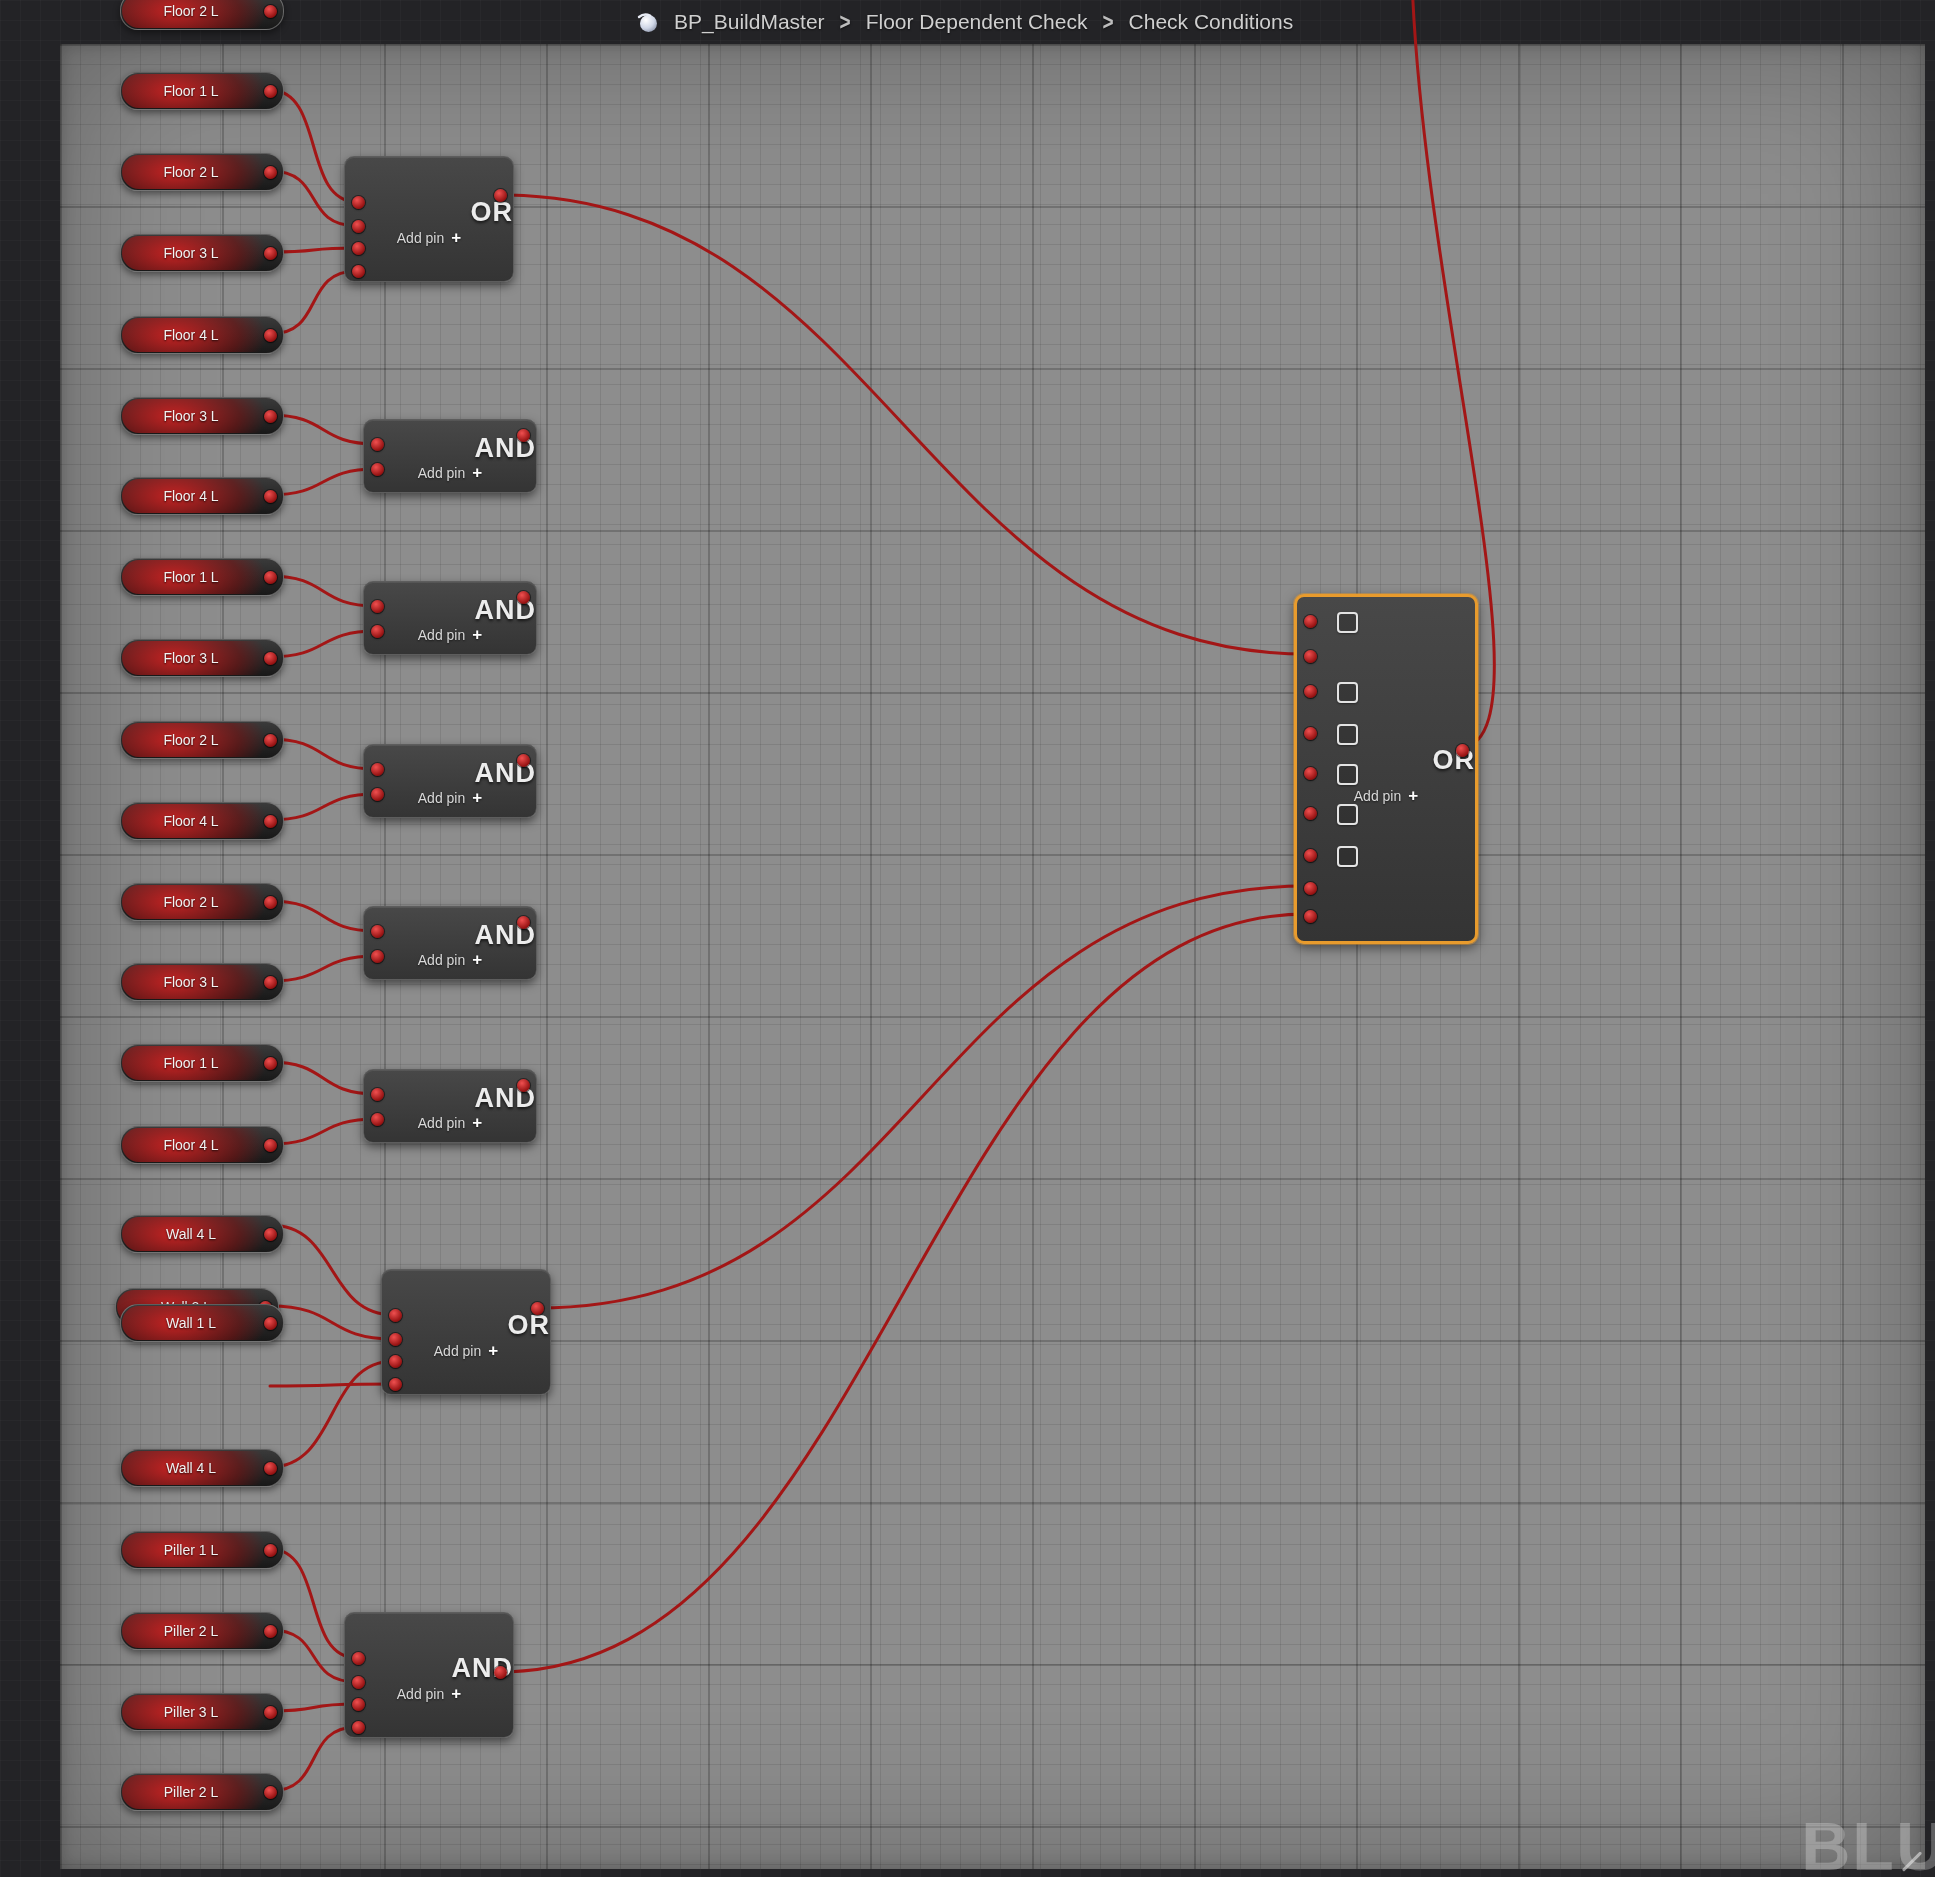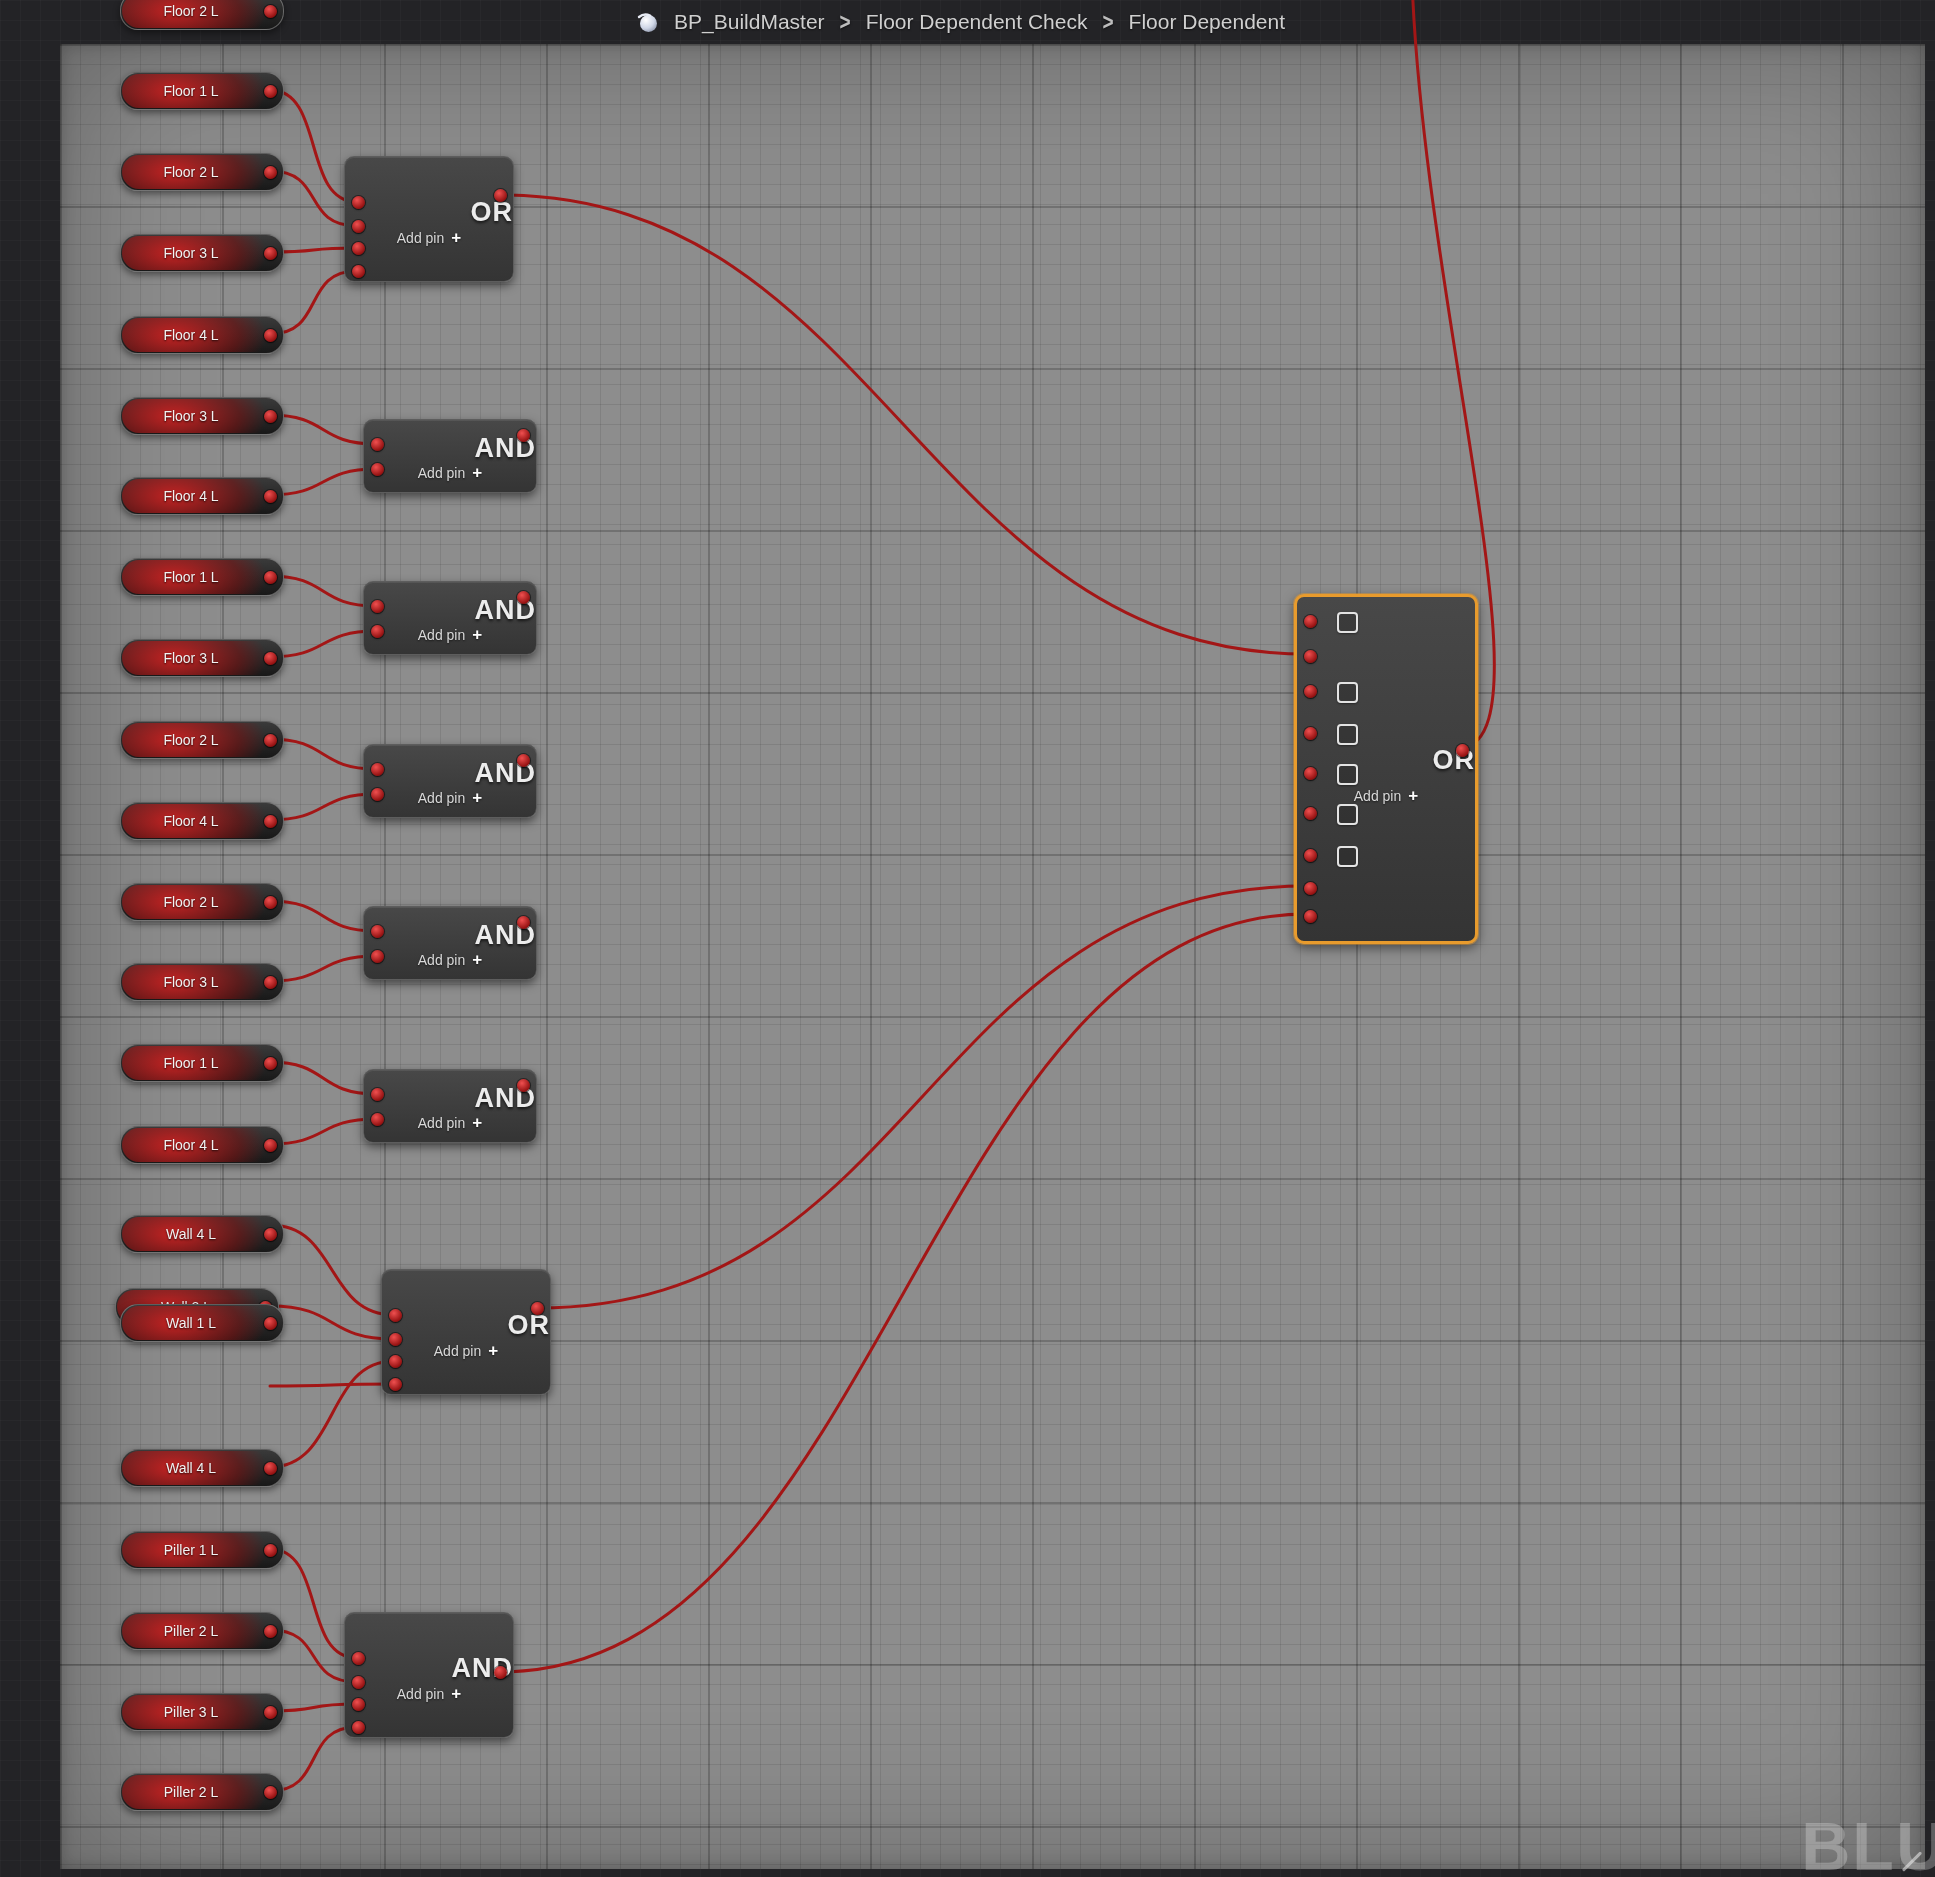--- a/index.html
+++ b/index.html
@@ -370,18 +370,18 @@
           </radialGradient>
         </defs>
         <circle cx="12.5" cy="12.5" r="8.5" fill="url(#ballg)"></circle>
         <path d="M3 6 Q8 2 14 4.5" stroke="#e8ecf5" stroke-width="2.4" fill="none" stroke-linecap="round"></path>
       </svg>
     </span>
     <span class="bc-item">BP_BuildMaster</span>
     <span class="bc-sep">&gt;</span>
     <span class="bc-item">Floor Dependent Check</span>
     <span class="bc-sep">&gt;</span>
-    <span class="bc-item">Floor Dependent</span>
+    <span class="bc-item">Check Conditions</span>
   </div>
 
   <div class="watermark">BLU</div>
   <div class="pencil"></div>
 </div>
 
 </body></html>

